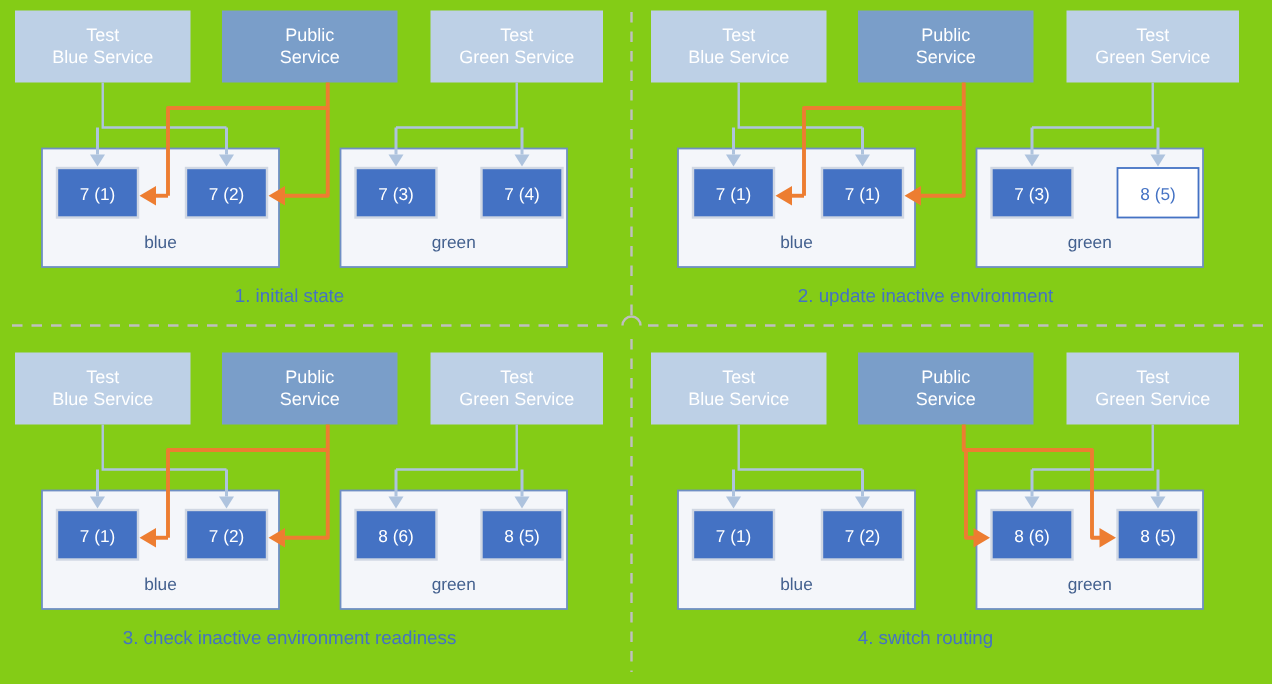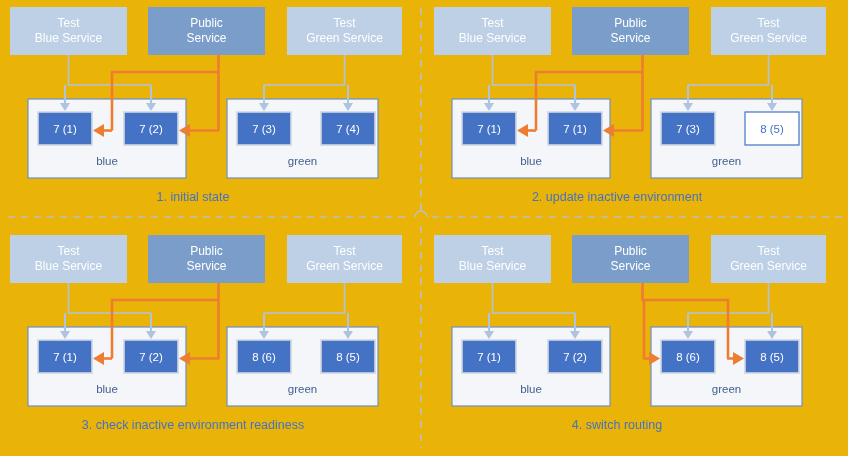--- a/index.html
+++ b/index.html
@@ -1,17 +1,17 @@
 <!DOCTYPE html>
 <html><head>
 <meta charset="utf-8">
 <style>
   html,body{margin:0;padding:0;background:#ffffff;}
   body{width:848px;height:456px;font-family:"Liberation Sans",sans-serif;}
-  #root{position:relative;width:848px;height:456px;overflow:hidden;background:#eab308;}
+  #root{position:relative;width:848px;height:456px;overflow:hidden;background:#84cc16;}
   svg{display:block;}
   .svc-label-top{font-family:"Liberation Sans",sans-serif;font-size:12px;fill:#ffffff;text-anchor:middle;}
   .box-label{font-family:"Liberation Sans",sans-serif;font-size:11.5px;fill:#ffffff;text-anchor:middle;}
   .box-label-outline{font-family:"Liberation Sans",sans-serif;font-size:11.5px;fill:#4472c4;text-anchor:middle;}
   .env-name{font-family:"Liberation Sans",sans-serif;font-size:11.5px;fill:#44618f;text-anchor:middle;}
   .caption{font-family:"Liberation Sans",sans-serif;font-size:12.5px;fill:#4472c4;text-anchor:middle;}
 </style>
 </head>
 <body>
 

